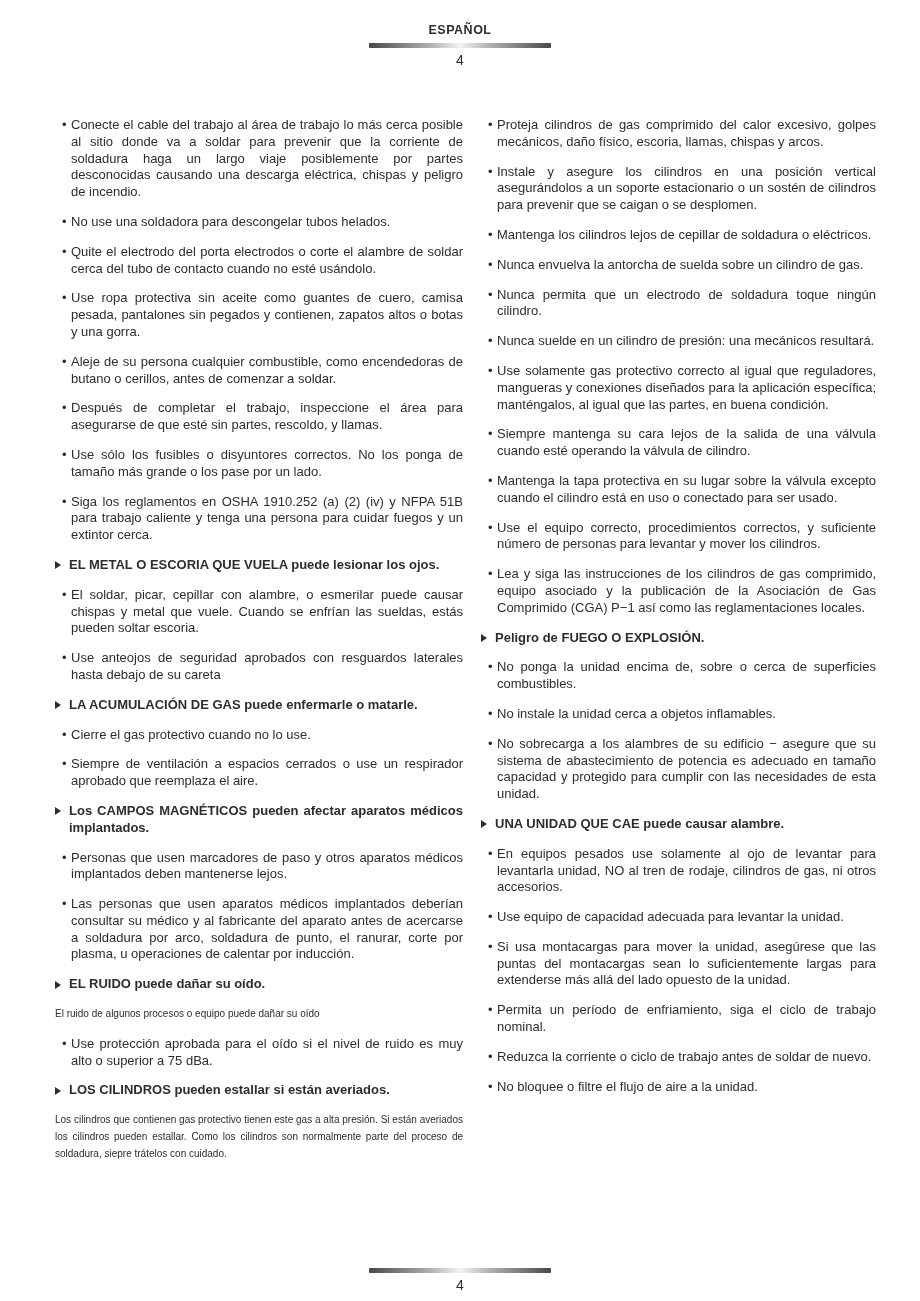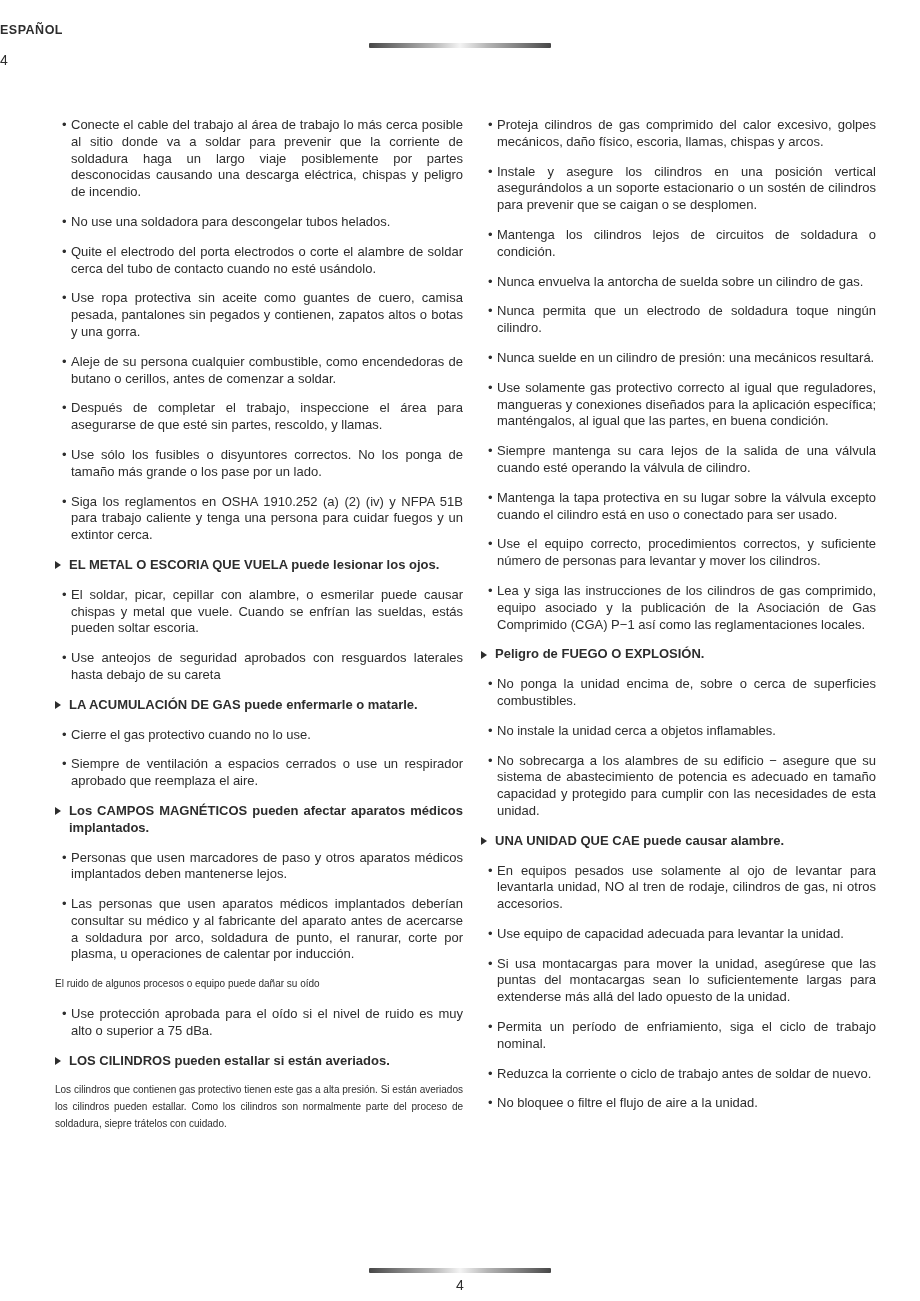--- a/index.html
+++ b/index.html
@@ -6,21 +6,21 @@
   html, body { background: #ffffff; }
   .page {
     position: relative;
     width: 920px;
     height: 1301px;
     background: #ffffff;
     font-family: "Liberation Sans", "DejaVu Sans", sans-serif;
     color: #2d2d2d;
     overflow: hidden;
   }
-  .page-header { position: absolute; top: 0; left: 0; width: 100%; text-align: left; padding-top: 23px; }
+  .page-header { position: absolute; top: 0; left: 0; width: 100%; text-align: center; padding-top: 23px; }
   .lang-label { font-size: 12.5px; font-weight: 700; letter-spacing: 0.5px; color: #2d2d2d; }
   .rule {
     width: 182px; height: 5px; margin: 6px auto 0 auto;
     background: linear-gradient(90deg, #474747 0%, #6e6e6e 12%, #b5b5b5 35%, #f4f4f4 50%, #b5b5b5 65%, #6e6e6e 88%, #474747 100%);
     border-radius: 1px;
   }
   .page-num { margin-top: 4px; font-size: 14px; color: #2d2d2d; }
   .content {
     position: absolute; top: 117px; left: 55px; width: 821px;
     display: flex; gap: 18px;
@@ -135,20 +135,26 @@
           <span class="heading-text">Los CAMPOS MAGNÉTICOS pueden afectar aparatos médicos implantados.</span>
         </div>
         <div class="bullet-item">
           <span class="bullet-glyph">•</span>
           <span class="bullet-text">Personas que usen marcadores de paso y otros aparatos médicos implantados deben mantenerse lejos.</span>
         </div>
         <div class="bullet-item">
           <span class="bullet-glyph">•</span>
           <span class="bullet-text">Las personas que usen aparatos médicos implantados deberían consultar su médico y al fabricante del aparato antes de acercarse a soldadura por arco, soldadura de punto, el ranurar, corte por plasma, u operaciones de calentar por inducción.</span>
         </div>
+        <div class="section-heading">
+          <span class="arrow-cell">
+            <span class="tri"></span>
+          </span>
+          <span class="heading-text">EL RUIDO puede dañar su oído.</span>
+        </div>
         <p class="plain-para">El ruido de algunos procesos o equipo puede dañar su oído</p>
         <div class="bullet-item">
           <span class="bullet-glyph">•</span>
           <span class="bullet-text">Use protección aprobada para el oído si el nivel de ruido es muy alto o superior a 75 dBa.</span>
         </div>
         <div class="section-heading">
           <span class="arrow-cell">
             <span class="tri"></span>
           </span>
           <span class="heading-text">LOS CILINDROS pueden estallar si están averiados.</span>
@@ -159,21 +165,21 @@
         <div class="bullet-item">
           <span class="bullet-glyph">•</span>
           <span class="bullet-text">Proteja cilindros de gas comprimido del calor excesivo, golpes mecánicos, daño físico, escoria, llamas, chispas y arcos.</span>
         </div>
         <div class="bullet-item">
           <span class="bullet-glyph">•</span>
           <span class="bullet-text">Instale y asegure los cilindros en una posición vertical asegurándolos a un soporte estacionario o un sostén de cilindros para prevenir que se caigan o se desplomen.</span>
         </div>
         <div class="bullet-item">
           <span class="bullet-glyph">•</span>
-          <span class="bullet-text">Mantenga los cilindros lejos de circuitos de soldadura o condición.</span>
+          <span class="bullet-text">Mantenga los cilindros lejos de cepillar de soldadura o eléctricos.</span>
         </div>
         <div class="bullet-item">
           <span class="bullet-glyph">•</span>
           <span class="bullet-text">Nunca envuelva la antorcha de suelda sobre un cilindro de gas.</span>
         </div>
         <div class="bullet-item">
           <span class="bullet-glyph">•</span>
           <span class="bullet-text">Nunca permita que un electrodo de soldadura toque ningún cilindro.</span>
         </div>
         <div class="bullet-item">

